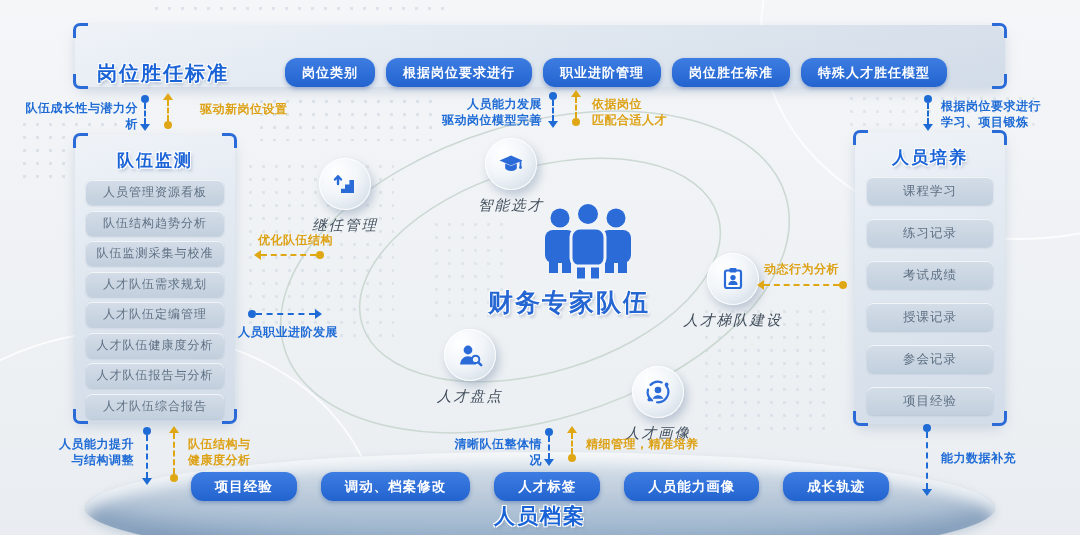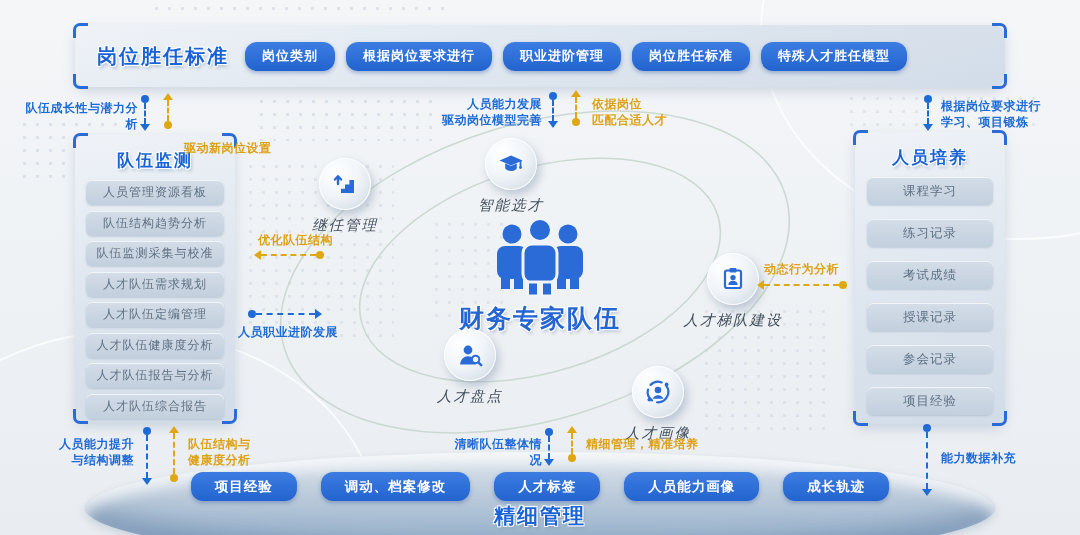--- a/index.html
+++ b/index.html
@@ -32,21 +32,21 @@
      border-radius:12px; font-size:13px; font-weight:600; letter-spacing:1px;
      box-shadow:0 2px 4px rgba(25,70,145,.35); cursor:pointer; white-space:nowrap; }
 
   .item-btn { display:flex; align-items:center; justify-content:center;
      background:linear-gradient(180deg,#d4dde8 0%,#c2cfdd 100%);
      border-radius:6px; color:#5e7083; font-size:12px; letter-spacing:1px;
      box-shadow:0 1px 2px rgba(130,150,175,.35), inset 0 1px 0 rgba(255,255,255,.7);
      cursor:pointer; white-space:nowrap; }
 
   
-  #top-panel { left:75px; top:25px; width:930px; height:62px; display:flex; align-items:center; }
+  #top-panel { left:75px; top:25px; width:930px; height:62px; display:flex; align-items:flex-end;gap:40px; }
   #top-panel .panel-title { font-size:20px; margin-left:22px; }
   #top-panel .btn-row { display:flex; gap:11px; margin-left:16px; }
   #top-panel .btn-blue { height:29px; padding:0 17px; }
 
   
   .side-panel { padding-top:10px; }
   .side-panel .panel-title { display:block; text-align:center; font-size:17px; margin:4px 0 8px; }
   #left-panel { left:75px; top:135px; width:160px; height:287px; }
   #left-panel .item-btn { width:138px; height:25px; margin:0 auto 5.5px; }
   #right-panel { left:855px; top:132px; width:150px; height:292px; }
@@ -57,21 +57,21 @@
      background:linear-gradient(180deg,#e0e7ee 0%,#bccbdb 38%,#9bb4cd 75%,#8aa8c6 100%);
      box-shadow:inset 0 10px 14px rgba(255,255,255,.75), inset 0 -16px 22px rgba(80,110,150,.35), 0 4px 8px rgba(130,150,175,.3); }
   #bottom-buttons { position:absolute; left:0; top:472px; width:1080px; display:flex; justify-content:center; gap:24px; }
   #bottom-buttons .btn-blue { height:29px; padding:0 24px; font-size:13.5px; }
   #bottom-title { position:absolute; left:0; top:502px; width:1080px; text-align:center; font-size:21px; }
 
   
   #orbit-svg { position:absolute; left:0; top:0; pointer-events:none; }
 
   
-  #center-team { position:absolute; left:430px; top:216px; width:220px; text-align:center; }
+  #center-team { position:absolute; left:430px; top:200px; width:220px; text-align:right; }
   #center-label { font-size:25px; font-weight:800; color:#2566d2; letter-spacing:2px;
      text-shadow:-1px -1px 0 #fff,1px -1px 0 #fff,-1px 1px 0 #fff,1px 1px 0 #fff,2px 3px 3px rgba(120,140,170,.4); }
 
   
   .node { position:absolute; width:140px; text-align:center;font-style:italic; }
   .node-circle { width:52px; height:52px; margin:0 auto; border-radius:50%;
      display:flex; align-items:center; justify-content:center; cursor:pointer;
      background:radial-gradient(circle at 32% 28%, #ffffff 0%, #f1f5f9 45%, #dee6ed 72%, #ccd6e1 100%);
      box-shadow:3px 5px 10px rgba(125,145,170,.45), inset 0 0 0 1px rgba(255,255,255,.85); }
   .node-label { margin-top:6px; font-size:14.5px; color:#414e5c; letter-spacing:2px; }
@@ -160,21 +160,21 @@
   </div>
 
   <div id="bottom-ellipse"></div>
   <div id="bottom-buttons">
     <div class="btn-blue">项目经验</div>
     <div class="btn-blue">调动、档案修改</div>
     <div class="btn-blue">人才标签</div>
     <div class="btn-blue">人员能力画像</div>
     <div class="btn-blue">成长轨迹</div>
   </div>
-  <div id="bottom-title" class="panel-title">精细管理</div>
+  <div id="bottom-title" class="panel-title">人员档案</div>
 
   <div id="center-team">
     <svg width="124" height="82" viewBox="0 0 124 82">
       <g fill="#2b6bd8">
         <circle cx="34" cy="18" r="9.5"></circle>
           <rect x="19" y="30" width="30" height="33" rx="8"></rect>
         <rect x="23" y="61" width="9" height="12"></rect>
           <rect x="36" y="61" width="9" height="12"></rect>
         <circle cx="90" cy="18" r="9.5"></circle>
           <rect x="75" y="30" width="30" height="33" rx="8"></rect>
@@ -245,21 +245,21 @@
         <circle cx="12" cy="9" r="4.4" fill="#2b6bd8"></circle>
         <path d="M4 23.5 a8 8.2 0 0 1 16 0 z" fill="#2b6bd8"></path>
         <circle cx="19.6" cy="18.4" r="3.7" fill="#eef3f8" stroke="#2b6bd8" stroke-width="2"></circle>
         <path d="M22.3 21.3 L25.2 24.2" stroke="#2b6bd8" stroke-width="2.5" stroke-linecap="round"></path>
       </svg>
     </div>
     <div class="node-label">人才盘点</div>
   </div>
 
   <div class="anno blue r" style="left:20px;top:100px;width:118px;">队伍成长性与潜力分析</div>
-  <div class="anno yellow" style="left:184px;top:101px;margin-top:39px;">驱动新岗位设置</div>
+  <div class="anno yellow" style="left:200px;top:101px;">驱动新岗位设置</div>
   <div class="anno blue r" style="left:440px;top:96px;width:102px;">人员能力发展
 驱动岗位模型完善</div>
   <div class="anno yellow" style="left:592px;top:96px;">依据岗位
 匹配合适人才</div>
   <div class="anno blue" style="left:941px;top:98px;">根据岗位要求进行
 学习、项目锻炼</div>
   <div class="anno yellow" style="left:258px;top:232px;">优化队伍结构</div>
   <div class="anno blue" style="left:238px;top:324px;">人员职业进阶发展</div>
   <div class="anno yellow" style="left:764px;top:261px;">动态行为分析</div>
   <div class="anno blue r" style="left:444px;top:436px;width:98px;">清晰队伍整体情况</div>

